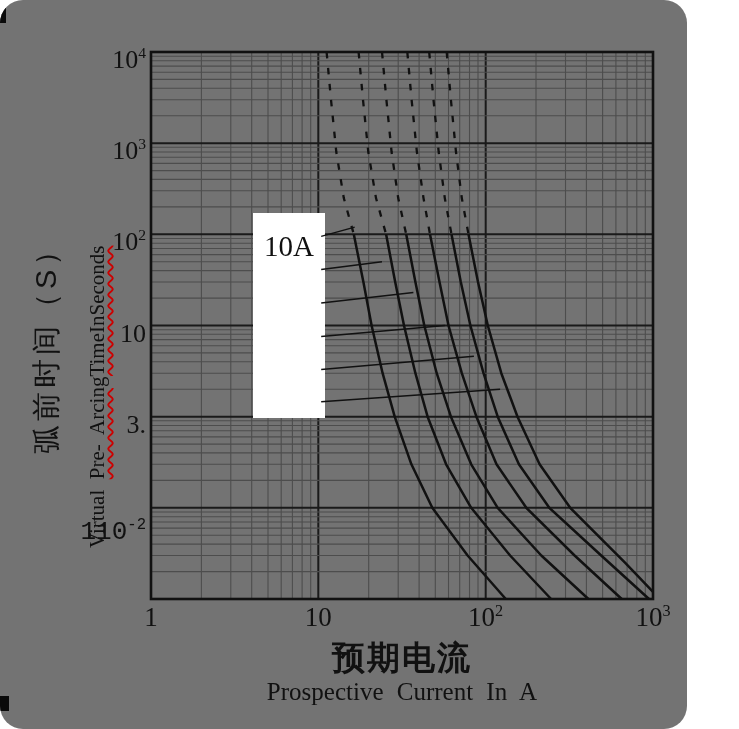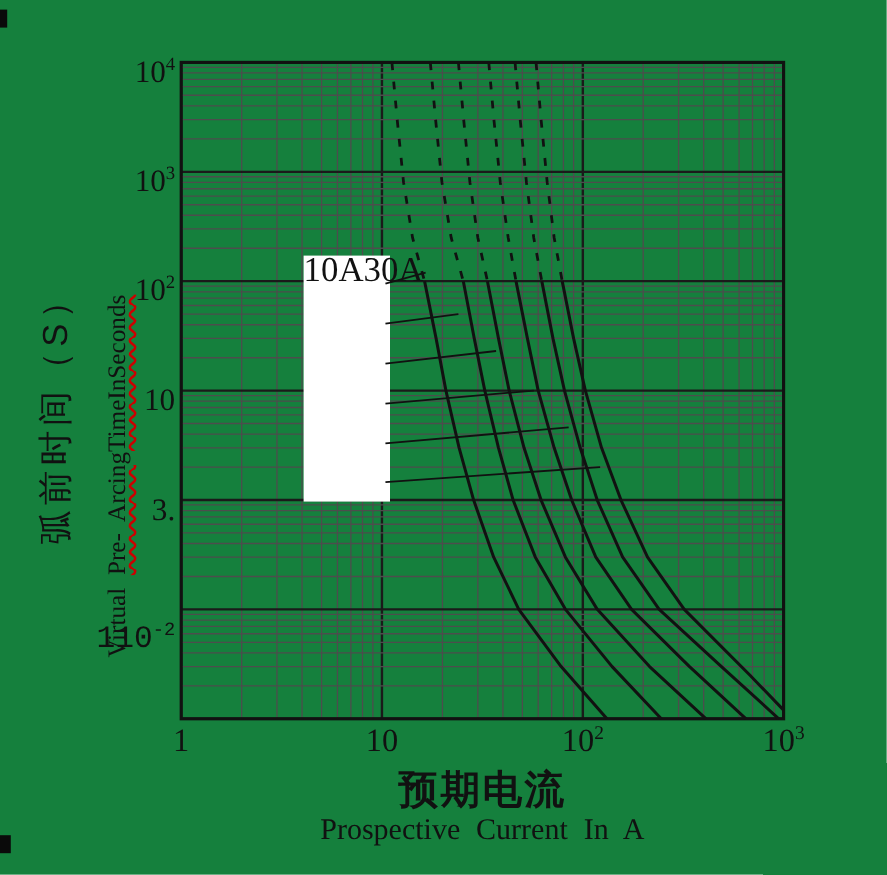--- a/index.html
+++ b/index.html
@@ -1,37 +1,37 @@
 <!DOCTYPE html>
 <html><head>
 <meta charset="utf-8">
 <style>
   html,body{margin:0;padding:0;background:#fff;}
-  #stage{position:relative;width:739px;height:729px;background:#15803d;overflow:hidden;
-         font-family:"Liberation Serif","DejaVu Serif",serif;color:#111;}
+  #stage{position:relative;width:687px;height:729px;background:#737373;overflow:hidden;
+         font-family:"Liberation Serif","DejaVu Serif",serif;color:#111;border-radius:23px;}
   #chart-svg{position:absolute;left:0;top:0;z-index:1;}
   .txt{position:absolute;z-index:2;}
   
   #y-ticks .ytick{position:absolute;left:36px;width:110px;height:28px;line-height:28px;
                   text-align:right;font-size:26px;white-space:nowrap;}
   .ytick sup,.xtick sup{font-size:60%;vertical-align:super;line-height:0;}
   
   #x-ticks .xtick{position:absolute;top:602px;transform:translateX(-50%);
                   font-size:27px;line-height:30px;white-space:nowrap;}
   
   #y-label-cn{left:27px;top:454px;transform:rotate(-90deg);transform-origin:left top;
               font-family:"Liberation Sans","DejaVu Sans",sans-serif;
               font-size:29px;letter-spacing:4px;white-space:pre;}
   #y-label-en{left:85px;top:548px;transform:rotate(-90deg);transform-origin:left top;
               font-size:21px;white-space:pre;}
   #y-label-en .wavy{text-decoration-line:underline;text-decoration-style:wavy;
               text-decoration-thickness:1.5px;text-underline-offset:3px;}
   
-  #legend{left:253px;top:208px;width:72px;height:205px;display:flex;flex-direction:row;
-          background:transparent;}
+  #legend{left:253px;top:229px;width:72px;height:205px;display:flex;flex-direction:column;
+          background:transparent;gap:24px;}
   #legend .li{height:34.2px;line-height:34.2px;text-align:center;font-size:29px;white-space:nowrap;}
   
   #x-title-cn{left:151px;top:636px;width:502px;text-align:center;
               font-family:"Liberation Sans","DejaVu Sans",sans-serif;
               font-size:33px;font-weight:700;letter-spacing:2px;}
   #x-title-en{left:151px;top:678px;width:502px;text-align:center;font-size:25px;word-spacing:7px;}
   
   .scanmark{position:absolute;background:#0a0a0a;z-index:3;}
   #mark-top{left:0;top:8px;width:6px;height:15px;}
   #mark-bottom{left:0;top:696px;width:9px;height:15px;}
@@ -161,21 +161,20 @@
       <div class="xtick" style="left: 485.667px;"><span>10</span><sup>2</sup></div>
       <div class="xtick" style="left: 653px;"><span>10</span><sup>3</sup></div>
     </div>
 
   <div class="txt" id="y-label-cn">弧前时间（S）</div>
 
   <div class="txt" id="y-label-en"><span>Virtual</span><span>  </span><span class="wavy" style="text-decoration-color: rgb(204, 0, 0);">Pre-  ArcingTimeInSeconds</span></div>
 
   <div class="txt" id="legend">
       <div class="li">10A</div>
-      <div class="li">30A</div>
     </div>
 
   <div class="txt" id="x-title-en">Prospective Current In A</div>
   <div class="txt" id="x-title-cn">预期电流</div>
 
   <div class="scanmark" id="mark-top"></div>
   <div class="scanmark" id="mark-bottom"></div>
 </div>
 
 </body></html>

